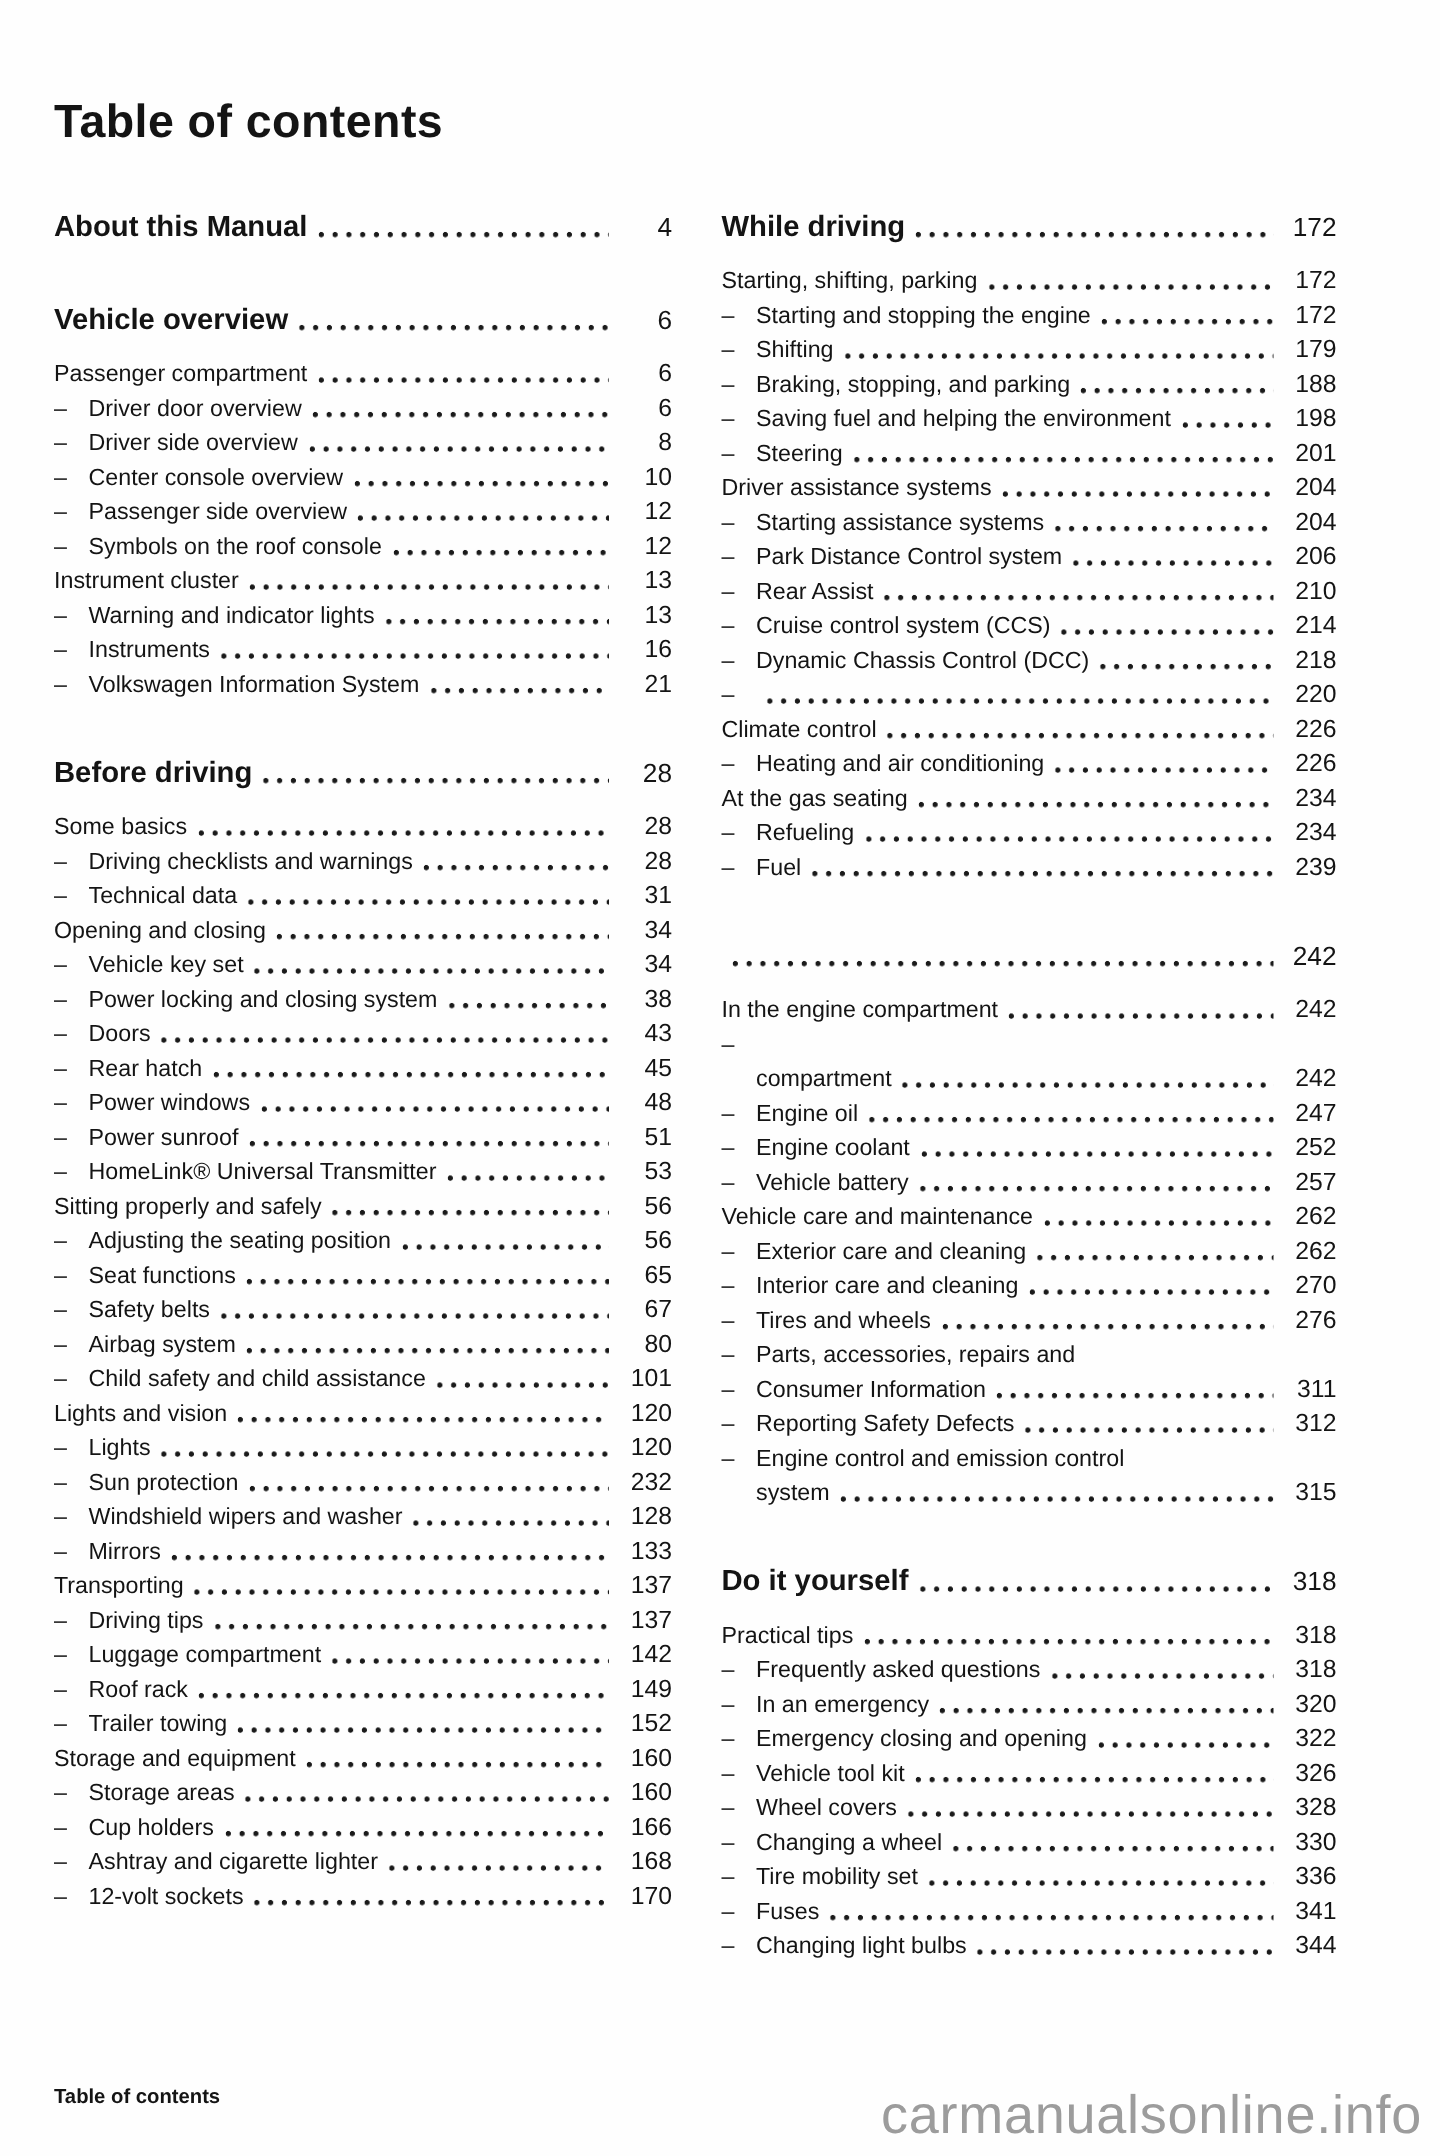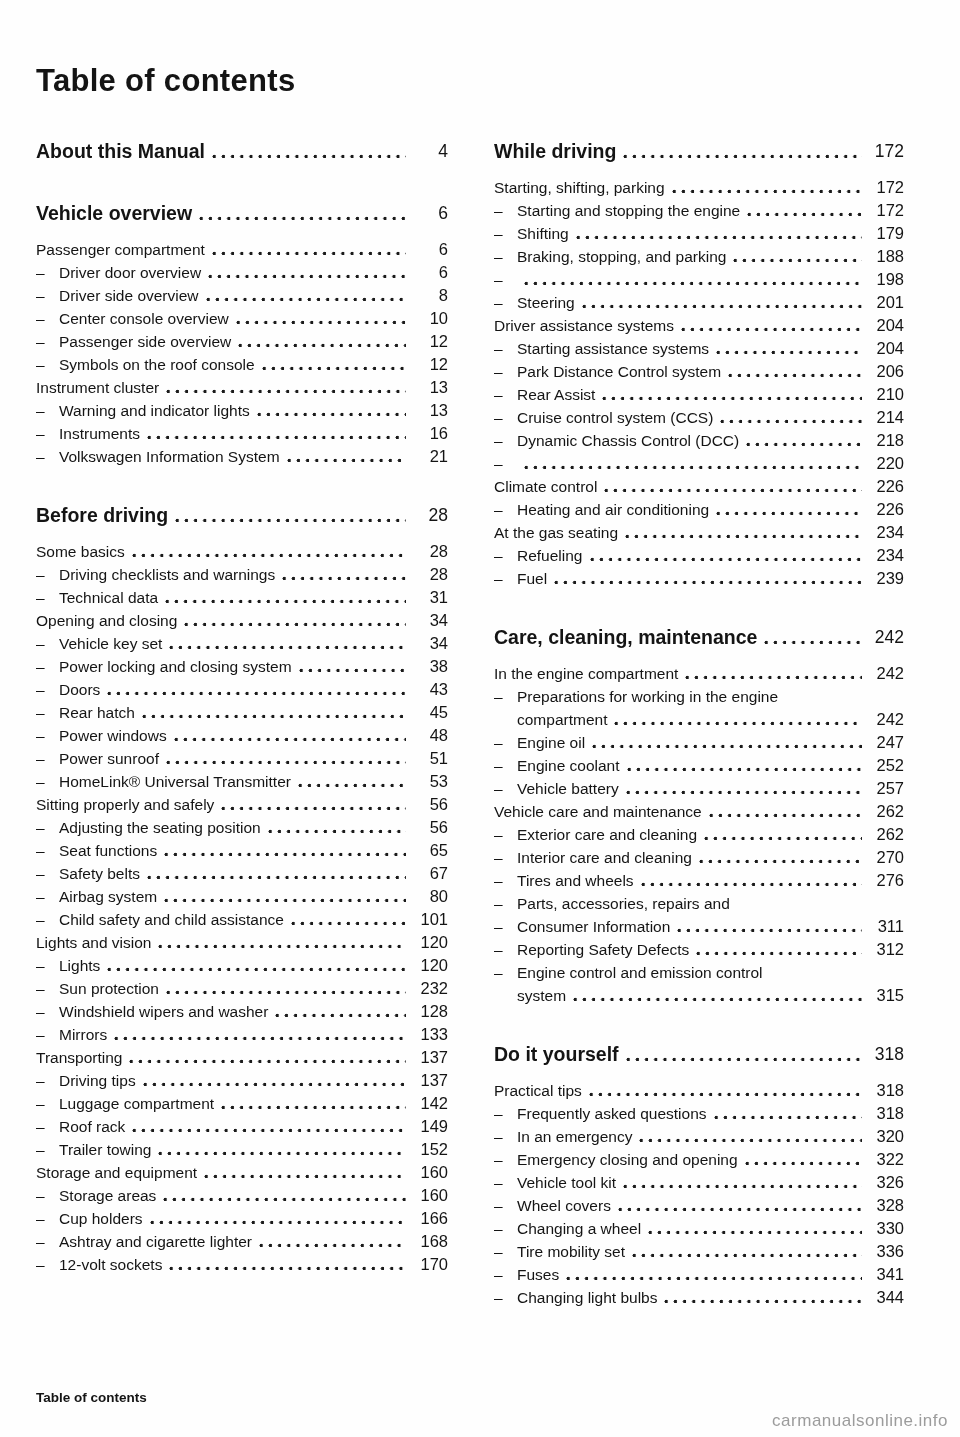--- a/index.html
+++ b/index.html
@@ -9,21 +9,21 @@
     color:#141414;
     font-family:"Liberation Sans", sans-serif;
     position:relative;
     overflow:hidden;
   }
   .page{padding:64px 70px 0 36px;}
   .title{
     font-size:31px;font-weight:700;letter-spacing:.3px;
     margin:0 0 38px 0;line-height:34px;
   }
-  .columns{display:flex;gap:46px;}
+  .columns{display:flex;gap:33px;}
   .col{width:412px;flex:none;}
   .col.right{width:410px;}
   .group + .group{margin-top:32px;}
   .row{display:flex;font-size:15.5px;line-height:23px;}
   .row.chapter{font-size:19.5px;font-weight:700;line-height:30px;margin-bottom:10px;}
   .dash{width:23px;flex:none;}
   .row.cont{padding-left:23px;}
   .label{white-space:nowrap;}
   .leader{
     flex:1;min-width:4px;height:5px;
@@ -37,21 +37,21 @@
   }
   .row.chapter .leader{margin-bottom:7px;}
   .page-num{min-width:36px;text-align:right;font-size:16.5px;font-weight:400;flex:none;}
   .row.chapter .page-num{font-size:17.5px;}
   .footer{
     position:absolute;left:36px;bottom:32px;
     font-size:13.5px;font-weight:700;
   }
   .watermark{
     position:absolute;right:12px;bottom:6px;
-    font-size:17px;color:#9c9c9c;letter-spacing:.5px;
+    font-size:36px;color:#9c9c9c;letter-spacing:.5px;
     font-weight:400;
   }
 </style>
 </head>
 <body>
 
 <div class="page">
   <h1 class="title">Table of contents</h1>
   <div class="columns">
     <div class="col left" id="col-0">
@@ -346,20 +346,21 @@
             <span class="page-num">179</span>
           </div>
           <div class="row sub">
             <span class="dash">–</span>
             <span class="label">Braking, stopping, and parking</span>
             <span class="leader"></span>
             <span class="page-num">188</span>
           </div>
           <div class="row sub">
             <span class="dash">–</span>
+            <span class="label">Saving fuel and helping the environment</span>
             <span class="leader"></span>
             <span class="page-num">198</span>
           </div>
           <div class="row sub">
             <span class="dash">–</span>
             <span class="label">Steering</span>
             <span class="leader"></span>
             <span class="page-num">201</span>
           </div>
           <div class="row section">
@@ -426,32 +427,30 @@
           </div>
           <div class="row sub">
             <span class="dash">–</span>
             <span class="label">Fuel</span>
             <span class="leader"></span>
             <span class="page-num">239</span>
           </div>
         </div>
         <div class="group">
           <div class="row chapter">
-            <span class="label">Care, cleaning, maintenance</span>
             <span class="leader"></span>
             <span class="page-num">242</span>
           </div>
           <div class="row section">
             <span class="label">In the engine compartment</span>
             <span class="leader"></span>
             <span class="page-num">242</span>
           </div>
           <div class="row sub">
             <span class="dash">–</span>
-            <span class="label">Preparations for working in the engine</span>
           </div>
           <div class="row sub cont">
             <span class="label">compartment</span>
             <span class="leader"></span>
             <span class="page-num">242</span>
           </div>
           <div class="row sub">
             <span class="dash">–</span>
             <span class="label">Engine oil</span>
             <span class="leader"></span>

